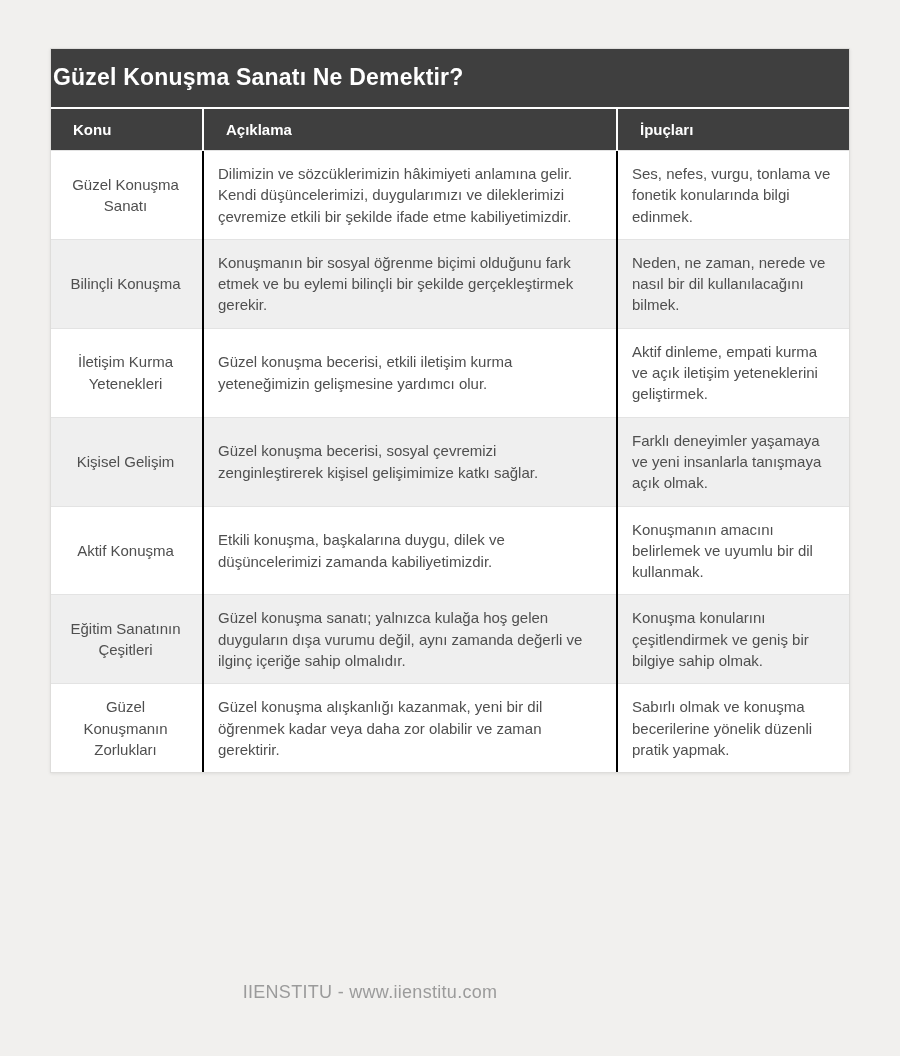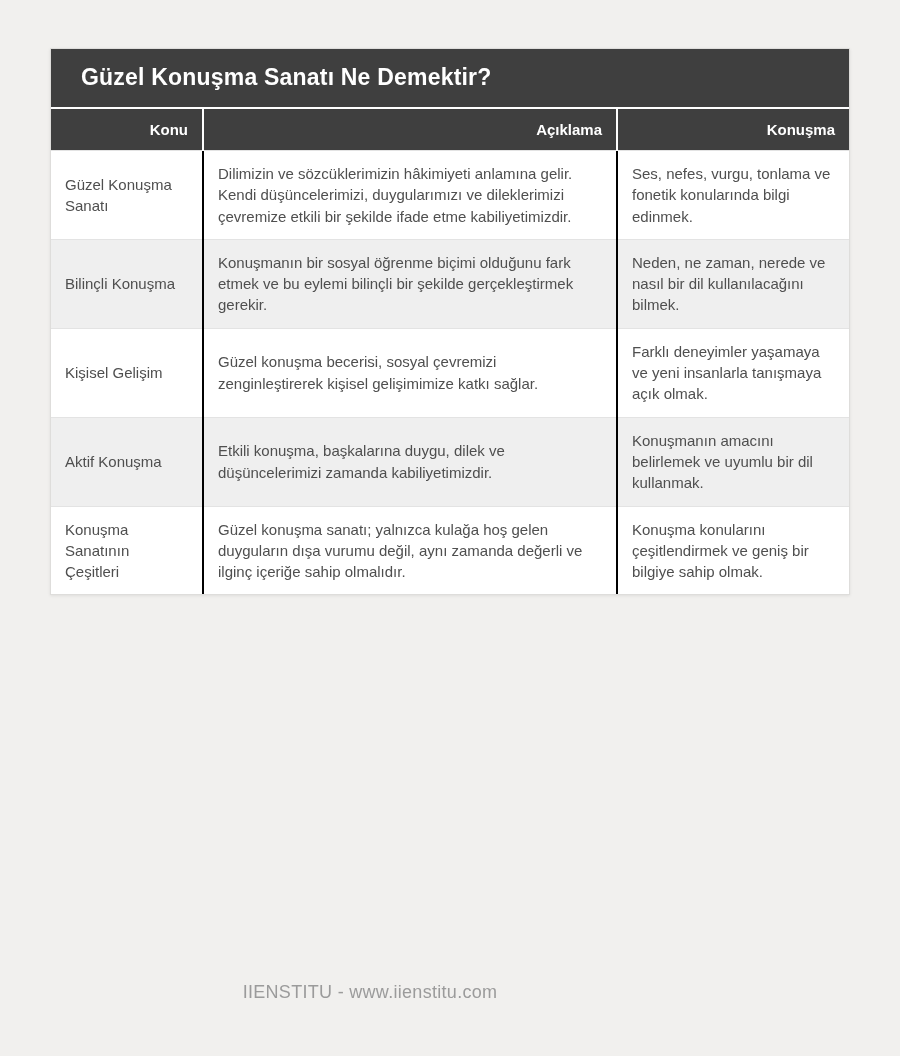--- a/index.html
+++ b/index.html
@@ -24,53 +24,53 @@
     background: #ffffff;
     border: 1px solid #dedddb;
     box-shadow: 0 1px 3px rgba(0,0,0,0.08);
     box-sizing: border-box;
   }
   .title-bar {
     background: #3f3f3f;
     color: #ffffff;
     font-size: 23px;
     font-weight: 700;
-    padding: 15px 18px 16px 30px;
+    padding: 15px 18px 16px 2px;
     letter-spacing: 0.2px;
   }
   table.content {
     width: 100%;
     border-collapse: collapse;
     table-layout: fixed;
   }
   col.c-konu     { width: 152px; }
   col.c-aciklama { width: 414px; }
   col.c-ipuclari { width: 232px; }
   thead th {
     background: #3f3f3f;
     color: #ffffff;
     font-size: 15px;
     font-weight: 700;
-    text-align: right;
-    padding: 12px 14px;
+    text-align: left;
+    padding: 12px 22px;
     border-top: 2px solid #ffffff;
     border-left: 2px solid #ffffff;
   }
   thead th:first-child { border-left: none; }
   tbody td {
     font-size: 15px;
     color: #4f4f4f;
     line-height: 1.42;
     padding: 12px 16px 12px 14px;
     vertical-align: middle;
     border-top: 1px solid #e3e3e3;
     border-left: 2px solid #000000;
     word-wrap: break-word;
   }
-  tbody td:first-child { border-left: none; }
+  tbody td:first-child { border-left: none; text-align: center; }
   tbody tr:nth-child(even) { background: #efefef; }
   tbody tr:nth-child(odd)  { background: #ffffff; }
   .footer {
     position: absolute;
     left: 0;
     top: 982px;
     width: 740px;
     text-align: center;
     font-size: 18px;
     color: #9b9b9b;
@@ -86,46 +86,56 @@
     <table class="content">
       <colgroup>
         <col class="c-konu">
         <col class="c-aciklama">
         <col class="c-ipuclari">
       </colgroup>
       <thead>
         <tr>
           <th>Konu</th>
           <th>Açıklama</th>
-          <th>Konuşma</th>
+          <th>İpuçları</th>
         </tr>
       </thead>
       <tbody>
         <tr>
           <td>Güzel Konuşma Sanatı</td>
           <td>Dilimizin ve sözcüklerimizin hâkimiyeti anlamına gelir. Kendi düşüncelerimizi, duygularımızı ve dileklerimizi çevremize etkili bir şekilde ifade etme kabiliyetimizdir.</td>
           <td>Ses, nefes, vurgu, tonlama ve fonetik konularında bilgi edinmek.</td>
         </tr>
         <tr>
           <td>Bilinçli Konuşma</td>
           <td>Konuşmanın bir sosyal öğrenme biçimi olduğunu fark etmek ve bu eylemi bilinçli bir şekilde gerçekleştirmek gerekir.</td>
           <td>Neden, ne zaman, nerede ve nasıl bir dil kullanılacağını bilmek.</td>
         </tr>
         <tr>
+          <td>İletişim Kurma Yetenekleri</td>
+          <td>Güzel konuşma becerisi, etkili iletişim kurma yeteneğimizin gelişmesine yardımcı olur.</td>
+          <td>Aktif dinleme, empati kurma ve açık iletişim yeteneklerini geliştirmek.</td>
+        </tr>
+        <tr>
           <td>Kişisel Gelişim</td>
           <td>Güzel konuşma becerisi, sosyal çevremizi zenginleştirerek kişisel gelişimimize katkı sağlar.</td>
           <td>Farklı deneyimler yaşamaya ve yeni insanlarla tanışmaya açık olmak.</td>
         </tr>
         <tr>
           <td>Aktif Konuşma</td>
           <td>Etkili konuşma, başkalarına duygu, dilek ve düşüncelerimizi zamanda kabiliyetimizdir.</td>
           <td>Konuşmanın amacını belirlemek ve uyumlu bir dil kullanmak.</td>
         </tr>
         <tr>
-          <td>Konuşma Sanatının Çeşitleri</td>
+          <td>Eğitim Sanatının Çeşitleri</td>
           <td>Güzel konuşma sanatı; yalnızca kulağa hoş gelen duyguların dışa vurumu değil, aynı zamanda değerli ve ilginç içeriğe sahip olmalıdır.</td>
           <td>Konuşma konularını çeşitlendirmek ve geniş bir bilgiye sahip olmak.</td>
+        </tr>
+        <tr>
+          <td>Güzel Konuşmanın Zorlukları</td>
+          <td>Güzel konuşma alışkanlığı kazanmak, yeni bir dil öğrenmek kadar veya daha zor olabilir ve zaman gerektirir.</td>
+          <td>Sabırlı olmak ve konuşma becerilerine yönelik düzenli pratik yapmak.</td>
         </tr>
       </tbody>
     </table>
   </div>
   <div class="footer">IIENSTITU - www.iienstitu.com</div>
 </div>
 
 </body></html>

